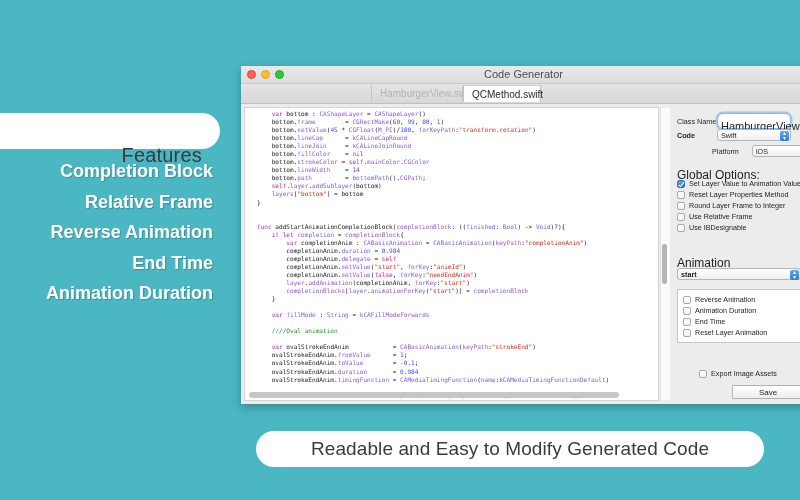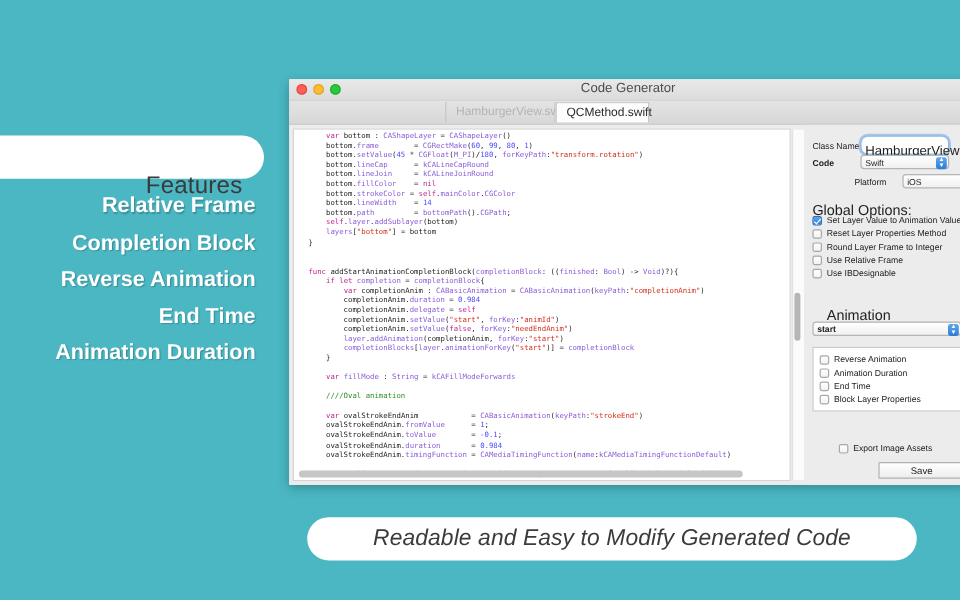--- a/index.html
+++ b/index.html
@@ -66,21 +66,20 @@
     background: #ffffff;
     border-radius: 18px;
     display: flex;
     align-items: center;
     justify-content: center;
   }
   .bottom-pill span {
     font-size: 19px;
     color: #3b3b3b;
     letter-spacing: 0.1px;
-    font-style: italic;
   }
 
   
   #appwin {
     position: absolute;
     left: 241px;
     top: 66px;
     width: 565px;
     height: 338px;
     background: #f2f2f2;
@@ -283,22 +282,22 @@
 </style>
 </head>
 <body>
 
 <div id="stage">
 
   <div class="features-pill">
     <span>Features</span>
   </div>
   <div class="feature-list">
+    <div>Completion Block</div>
     <div>Relative Frame</div>
-    <div>Completion Block</div>
     <div>Reverse Animation</div>
     <div>End Time</div>
     <div>Animation Duration</div>
   </div>
 
   <div class="bottom-pill">
     <span>Readable and Easy to Modify Generated Code</span>
   </div>
 
   <div id="appwin">
@@ -367,21 +366,21 @@
           <div class="chk">
             <div class="box"></div>
             <span>Use Relative Frame</span>
           </div>
           <div class="chk">
             <div class="box"></div>
             <span>Use IBDesignable</span>
           </div>
         </div>
 
-        <div class="sectitle" style="position:absolute; left:6px; top:152px;margin-left:12px;">Animation</div>
+        <div class="sectitle" style="position:absolute; left:6px; top:152px;">Animation</div>
 
         <div class="popup" style="position:absolute; left:6px; top:164px; width:124px;font-weight:bold;">
           <span>start</span>
           <span class="stepper">▲<br>▼</span>
         </div>
 
         <div class="animbox">
           <div class="chk">
             <div class="box"></div>
             <span>Reverse Animation</span>
@@ -389,21 +388,21 @@
           <div class="chk">
             <div class="box"></div>
             <span>Animation Duration</span>
           </div>
           <div class="chk">
             <div class="box"></div>
             <span>End Time</span>
           </div>
           <div class="chk">
             <div class="box"></div>
-            <span>Block Layer Properties</span>
+            <span>Reset Layer Animation</span>
           </div>
         </div>
 
         <div class="chk" style="position:absolute; left:28px; top:264px;">
           <div class="box"></div>
           <span>Export Image Assets</span>
         </div>
 
         <div class="savebtn">Save</div>
 

